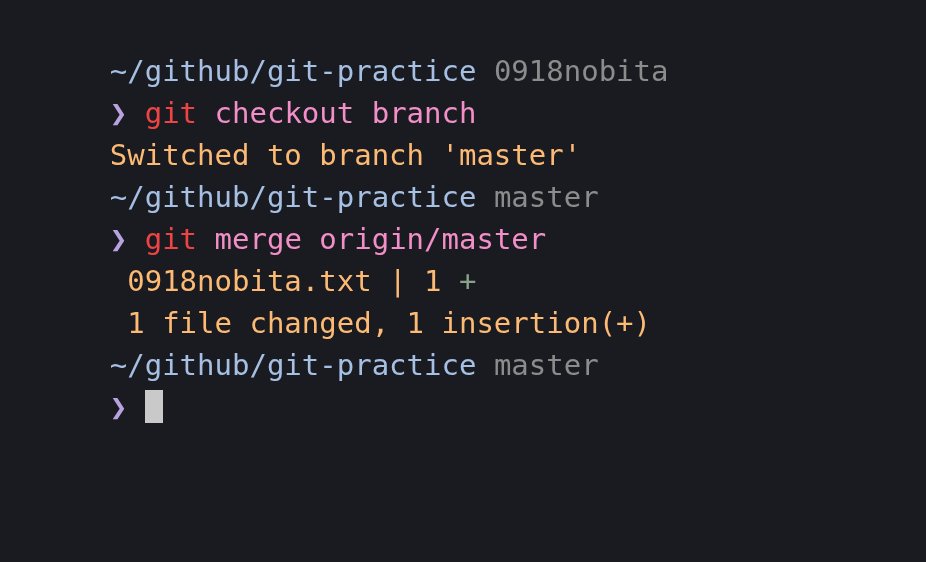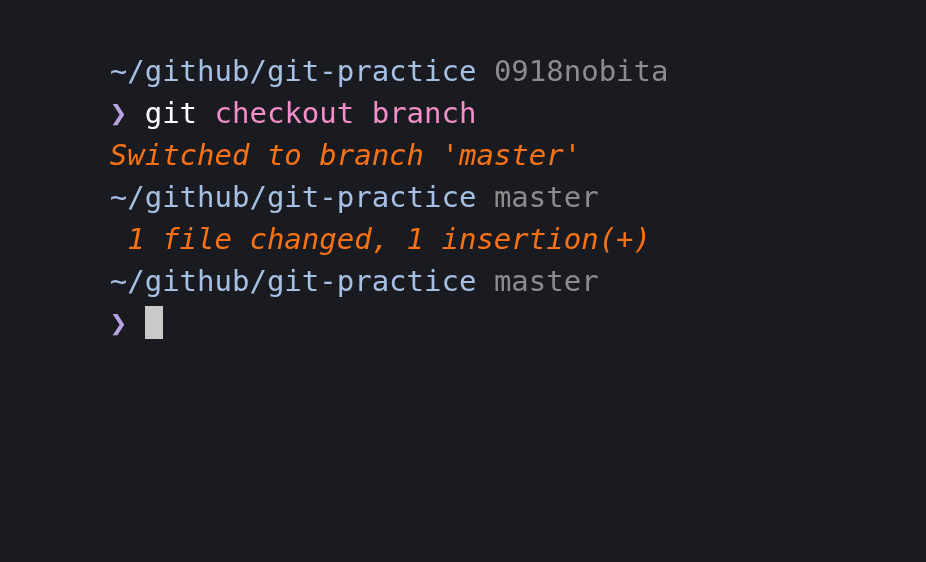--- a/index.html
+++ b/index.html
@@ -28,23 +28,23 @@
     height: 42px;
     white-space: pre;
     display: block;
   }
   .seg { white-space: pre; }
 
   
   .c-path     { color: #a6c0e3; }
   .c-branch   { color: #8c8c8c; }
   .c-prompt   { color: #b8a3e0; font-weight: 600; }
-  .c-cmd      { color: #ffffff; }
+  .c-cmd      { color: #ef4444; }
   .c-arg      { color: #f28fc8; }
-  .c-out      { color: #f97316; font-style: italic; }
+  .c-out      { color: #fdba74; }
   .c-added    { color: #87a387; }
 
   .cursor {
     display: inline-block;
     width: 18px;
     height: 33px;
     background: #c9c9c9;
     vertical-align: -6px;
   }
 </style>
@@ -63,23 +63,29 @@
     </div>
 
     <div class="line">
       <span class="seg c-out">Switched to branch 'master'</span>
     </div>
 
     <div class="line">
       <span class="seg c-path">~/github/git-practice</span><span class="seg c-out"> </span><span class="seg c-branch">master</span>
     </div>
 
+    <div class="line">
+      <span class="seg c-prompt">❯</span><span class="seg c-out"> </span><span class="seg c-cmd">git</span><span class="seg c-out"> </span><span class="seg c-arg">merge origin/master</span>
+    </div>
 
 
 
+    <div class="line">
+      <span class="seg c-out"> 0918nobita.txt | 1 </span><span class="seg c-added">+</span>
+    </div>
 
     <div class="line">
       <span class="seg c-out"> 1 file changed, 1 insertion(+)</span>
     </div>
 
 
     <div class="line">
       <span class="seg c-path">~/github/git-practice</span><span class="seg c-out"> </span><span class="seg c-branch">master</span>
     </div>
 

